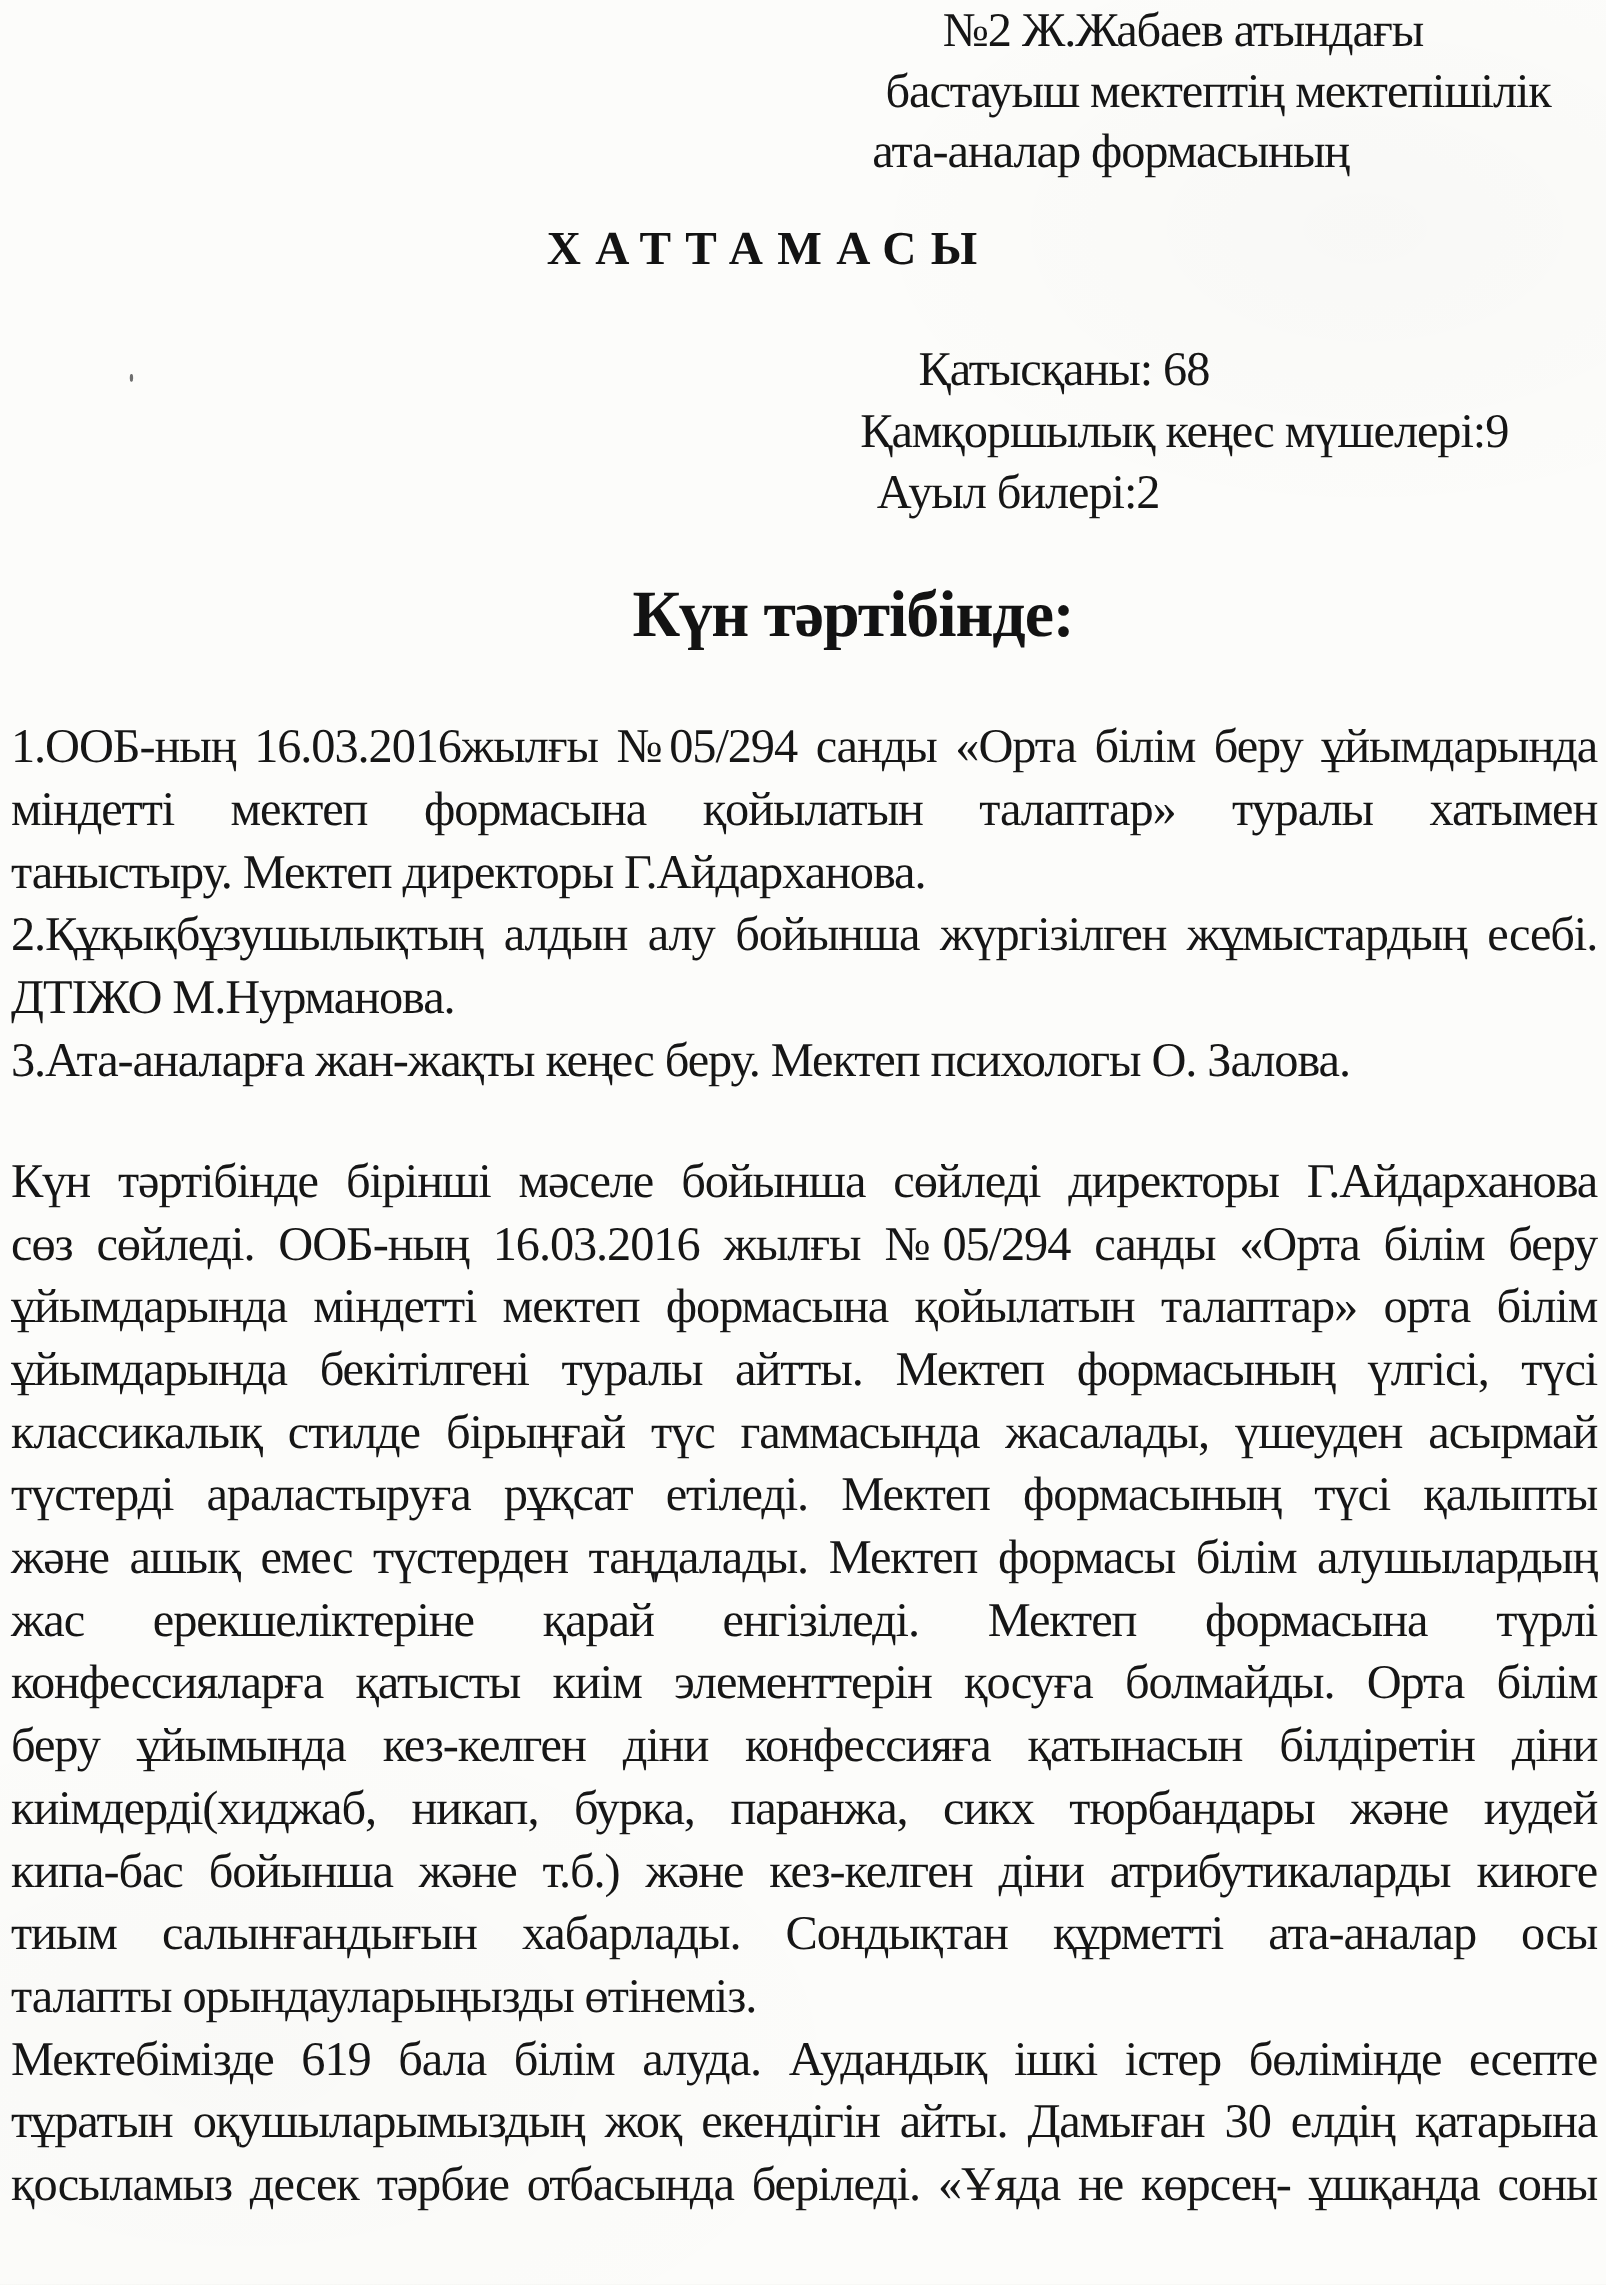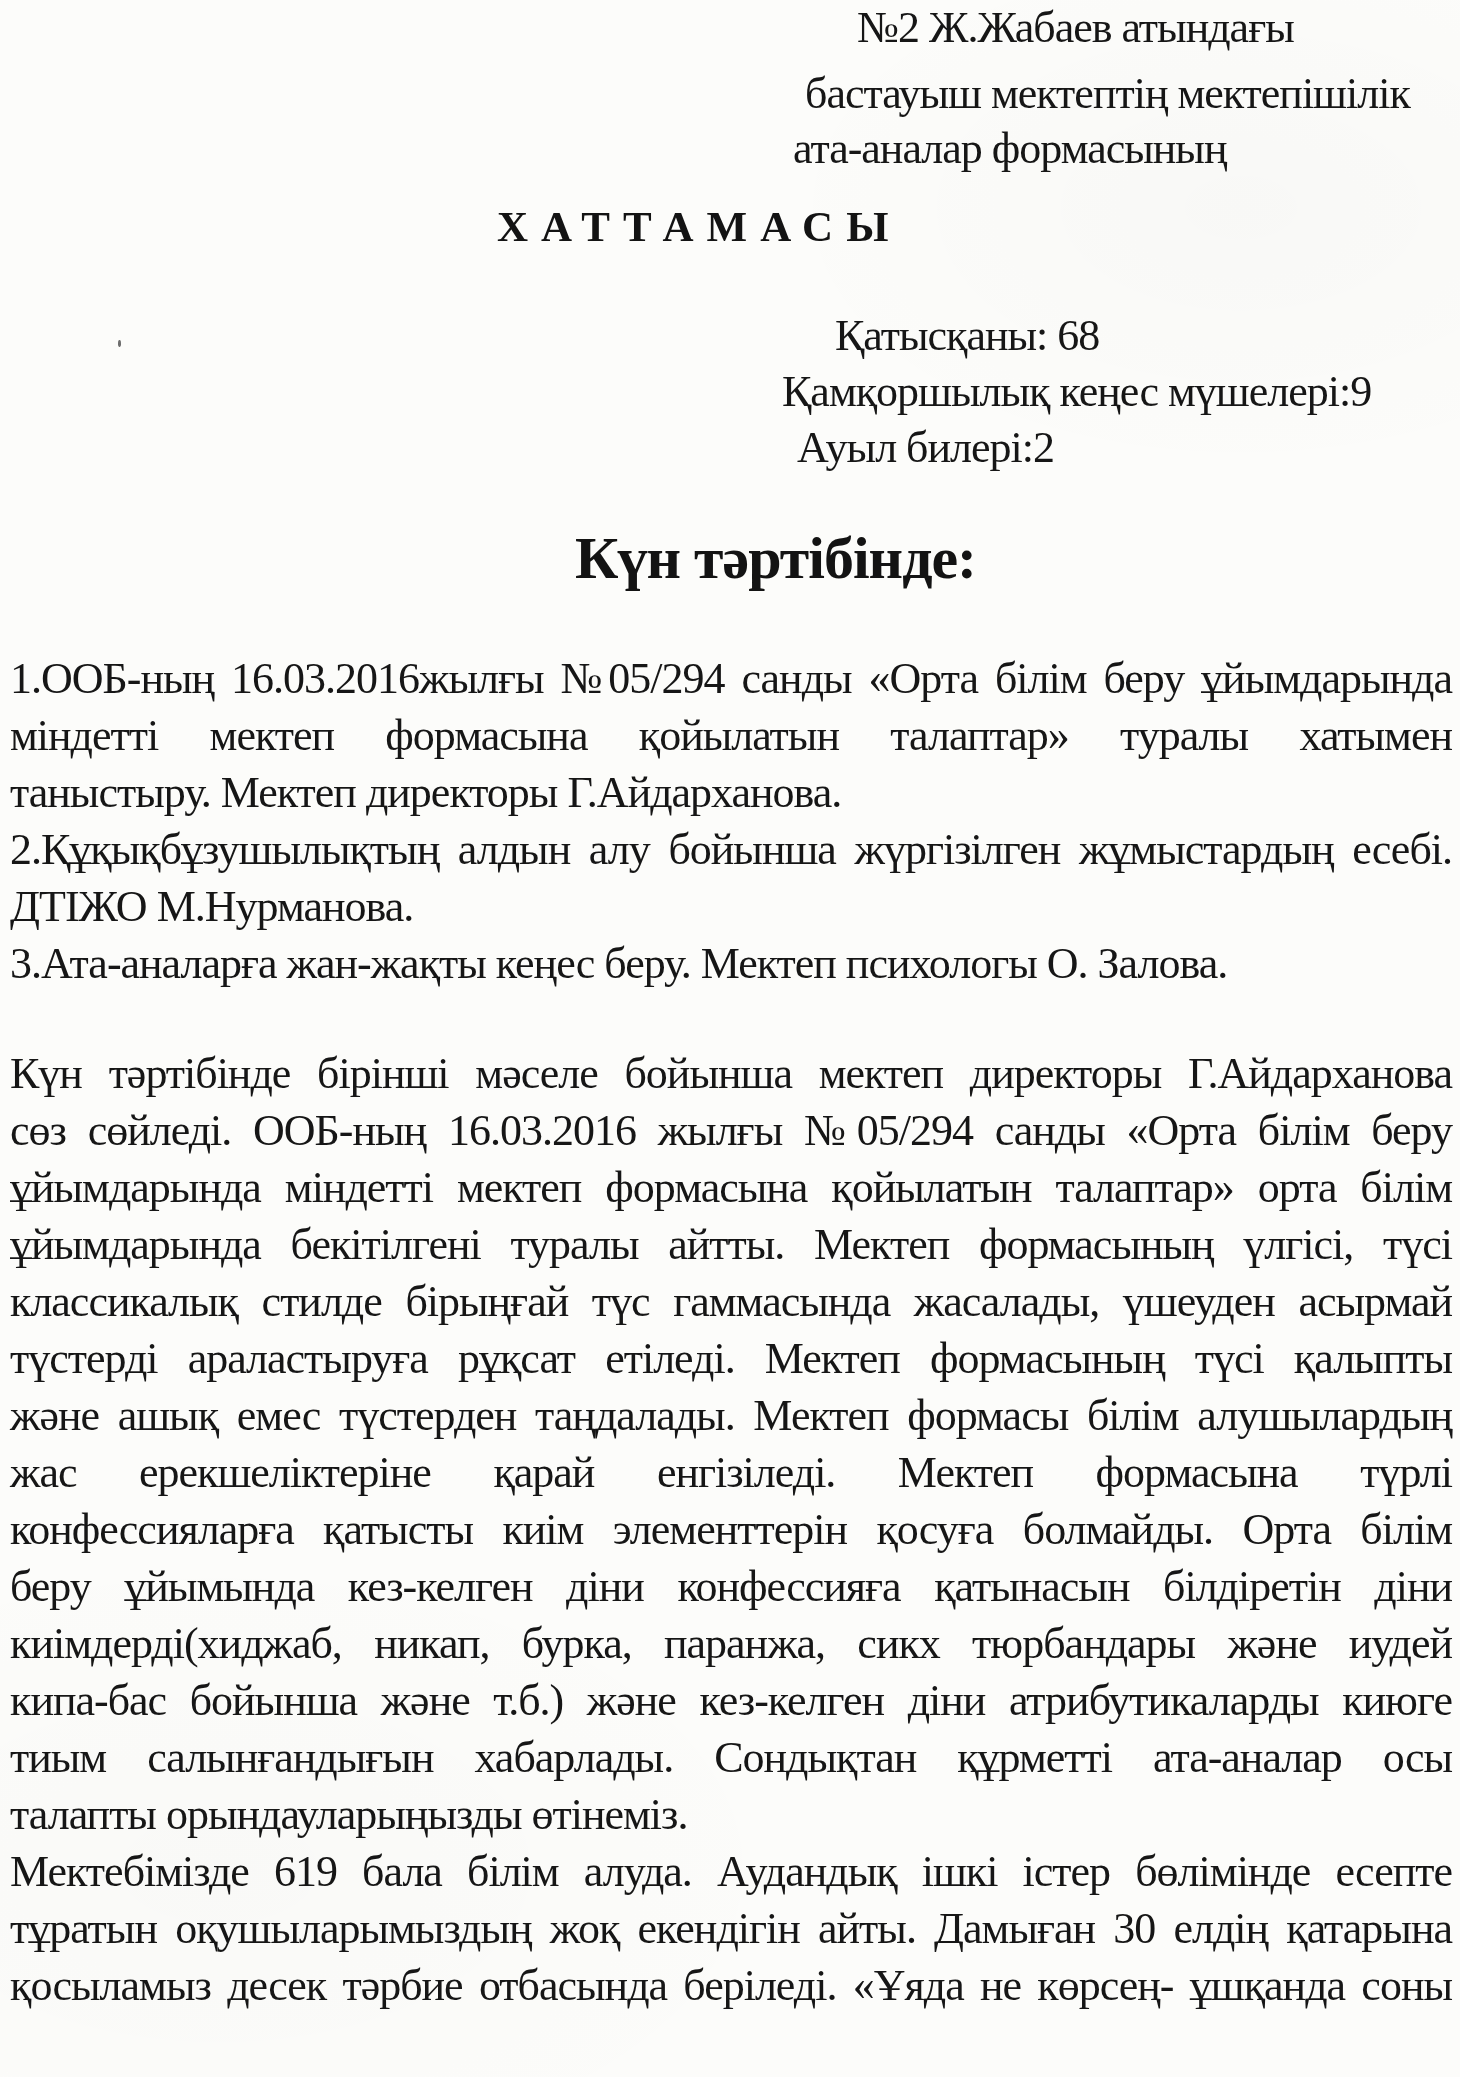--- a/index.html
+++ b/index.html
@@ -74,21 +74,21 @@
     opacity: 0.85;
   }
 </style>
 </head>
 <body>
 
 <div class="page">
 
   <div class="block free" style="top:0px;">
       <div class="doc-line" style="margin-left: 857px;">№2 Ж.Жабаев атындағы</div>
-      <div class="doc-line" style="margin-left: 805px; margin-top: 11px;">бастауыш мектептің мектепішілік</div>
+      <div class="doc-line" style="margin-left: 805px;">бастауыш мектептің мектепішілік</div>
       <div class="doc-line" style="margin-left: 793px;">ата-аналар формасының</div>
     </div>
 
   <div class="doc-title">ХАТТАМАСЫ</div>
 
   <div class="speck"></div>
 
   <div class="block free meta" style="top:308px;">
       <div class="doc-line" style="margin-left: 835px;">Қатысқаны: 68</div>
       <div class="doc-line" style="margin-left: 782px;">Қамқоршылық кеңес мүшелері:9</div>
@@ -100,21 +100,21 @@
   <div class="block col" style="top:650px;">
       <div class="doc-line jst">1.ООБ-ның 16.03.2016жылғы №05/294 санды «Орта білім беру ұйымдарында</div>
       <div class="doc-line jst">міндетті мектеп формасына қойылатын талаптар» туралы хатымен</div>
       <div class="doc-line">таныстыру. Мектеп директоры Г.Айдарханова.</div>
       <div class="doc-line jst">2.Құқықбұзушылықтың алдын алу бойынша жүргізілген жұмыстардың есебі.</div>
       <div class="doc-line">ДТІЖО М.Нурманова.</div>
       <div class="doc-line">3.Ата-аналарға жан-жақты кеңес беру. Мектеп психологы О. Залова.</div>
     </div>
 
   <div class="block col" style="top:1045px;">
-      <div class="doc-line jst">Күн тәртібінде бірінші мәселе бойынша мектеп директоры Г.Айдарханова</div>
+      <div class="doc-line jst">Күн тәртібінде бірінші мәселе бойынша сөйледі директоры Г.Айдарханова</div>
       <div class="doc-line jst">сөз сөйледі. ООБ-ның 16.03.2016 жылғы №05/294 санды «Орта білім беру</div>
       <div class="doc-line jst">ұйымдарында міндетті мектеп формасына қойылатын талаптар» орта білім</div>
       <div class="doc-line jst">ұйымдарында бекітілгені туралы айтты. Мектеп формасының үлгісі, түсі</div>
       <div class="doc-line jst">классикалық стилде бірыңғай түс гаммасында жасалады, үшеуден асырмай</div>
       <div class="doc-line jst">түстерді араластыруға рұқсат етіледі. Мектеп формасының түсі қалыпты</div>
       <div class="doc-line jst">және ашық емес түстерден таңдалады. Мектеп формасы білім алушылардың</div>
       <div class="doc-line jst">жас ерекшеліктеріне қарай енгізіледі. Мектеп формасына түрлі</div>
       <div class="doc-line jst">конфессияларға қатысты киім элементтерін қосуға болмайды. Орта білім</div>
       <div class="doc-line jst">беру ұйымында кез-келген діни конфессияға қатынасын білдіретін діни</div>
       <div class="doc-line jst">киімдерді(хиджаб, никап, бурка, паранжа, сикх тюрбандары және иудей</div>

